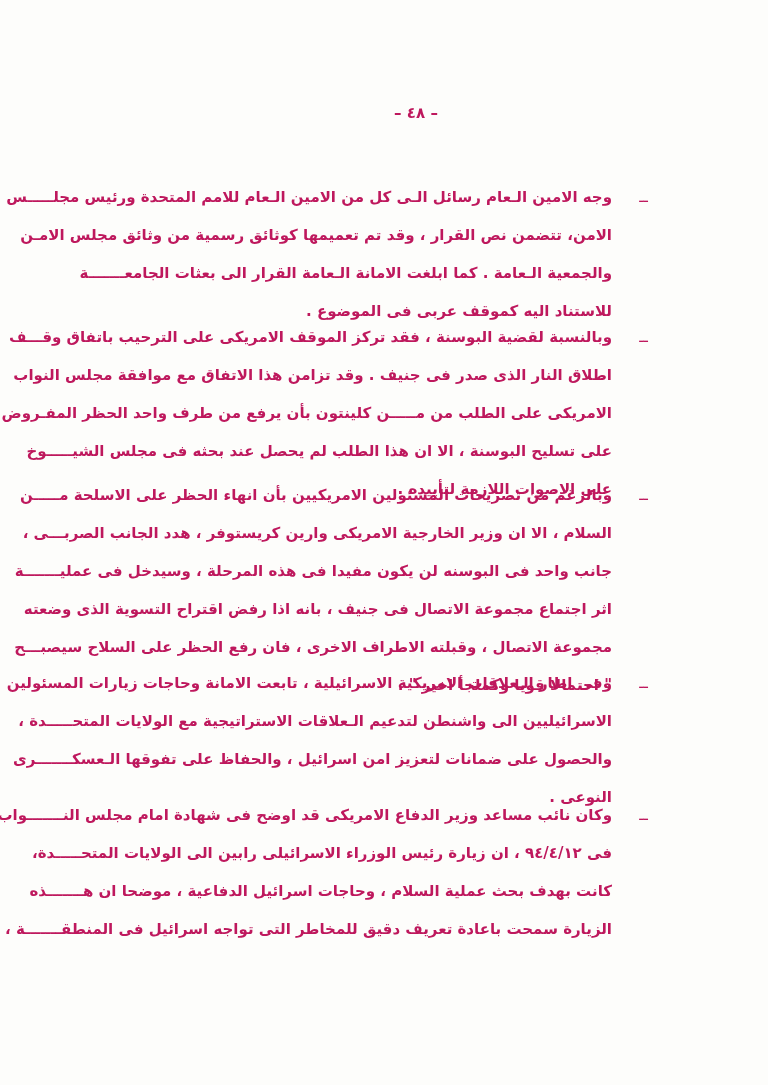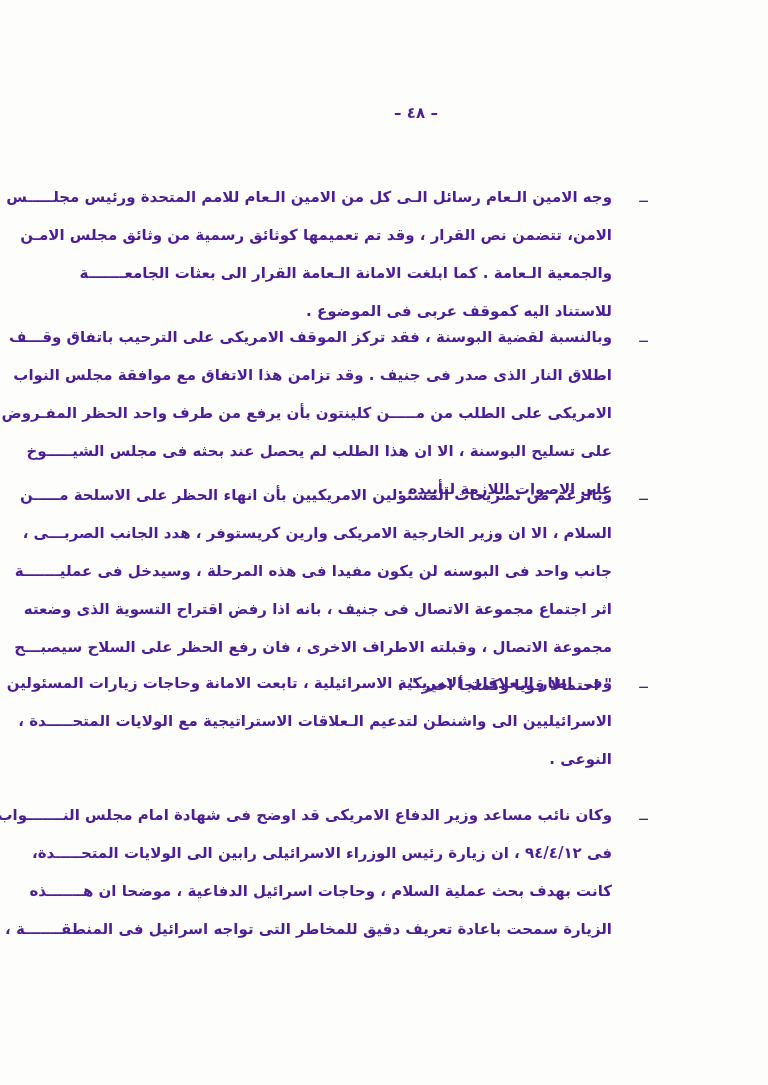--- a/index.html
+++ b/index.html
@@ -3,21 +3,21 @@
 <meta charset="utf-8">
 <style>
   html,body{margin:0;padding:0;background:#e8e8e8;}
   .page{
     position:relative;
     width:768px;height:1085px;
     margin:0 auto;
     background:#fdfdfb;
     overflow:hidden;
     font-family:"DejaVu Sans", sans-serif;
-    color:#4c1d95;
+    color:#be185d;
   }
   .page-number{
     position:absolute;
     top:104px;left:0;width:100%;
     text-align:center;
     font-size:15px;
     font-weight:700;
     letter-spacing:2px;
   }
   .page-number .pn-inner{position:relative;left:32px;}
@@ -84,20 +84,21 @@
     <div class="line">جانب واحد فى البوسنه لن يكون مفيدا فى هذه المرحلة ، وسيدخل فى عمليـــــــة</div>
     <div class="line">اثر اجتماع مجموعة الاتصال فى جنيف ، بانه اذا رفض اقتراح التسوية الذى وضعته</div>
     <div class="line">مجموعة الاتصال ، وقبلته الاطراف الاخرى ، فان رفع الحظر على السلاح سيصبـــح</div>
     <div class="line short">" احتمالا قويا وكملجأ اخير " .</div>
   </div>
 
   <div class="para p4">
     <span class="bullet">ــ</span>
     <div class="line">وفى اطار الـعلاقات الامريكية الاسرائيلية ، تابعت الامانة وحاجات زيارات المسئولين</div>
     <div class="line">الاسرائيليين الى واشنطن لتدعيم الـعلاقات الاستراتيجية مع الولايات المتحـــــدة ،</div>
+    <div class="line">والحصول على ضمانات لتعزيز امن اسرائيل ، والحفاظ على تفوقها الـعسكـــــــرى</div>
     <div class="line short">النوعى .</div>
   </div>
 
   <div class="para p5">
     <span class="bullet">ــ</span>
     <div class="line">وكان نائب مساعد وزير الدفاع الامريكى قد اوضح فى شهادة امام مجلس النـــــــواب</div>
     <div class="line">فى ٩٤/٤/١٢ ، ان زيارة رئيس الوزراء الاسرائيلى رابين الى الولايات المتحـــــدة،</div>
     <div class="line">كانت بهدف بحث عملية السلام ، وحاجات اسرائيل الدفاعية ، موضحا ان هـــــــذه</div>
     <div class="line">الزيارة سمحت باعادة تعريف دقيق للمخاطر التى تواجه اسرائيل فى المنطقـــــــة ،</div>
   </div>

